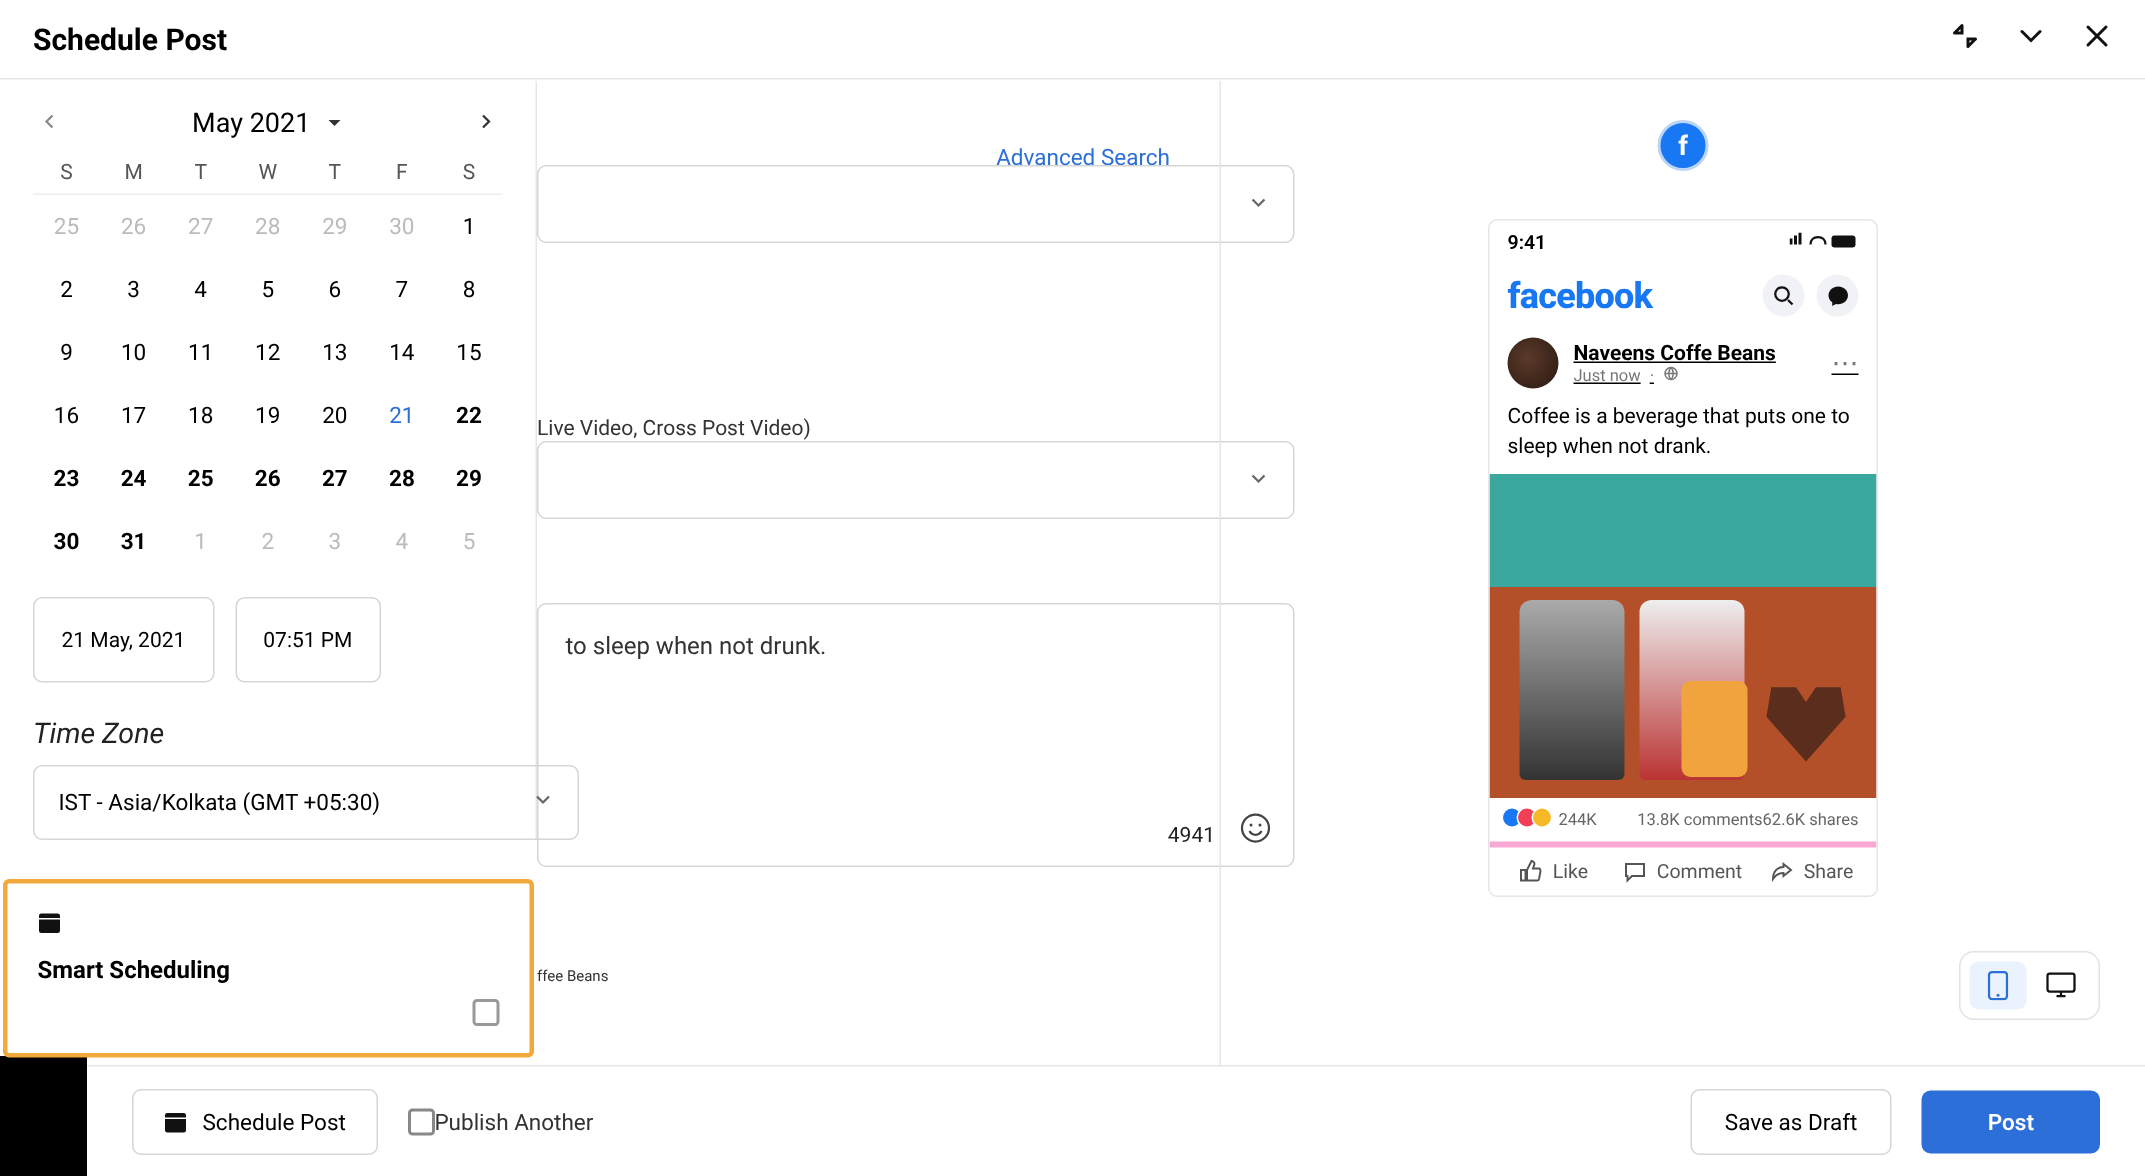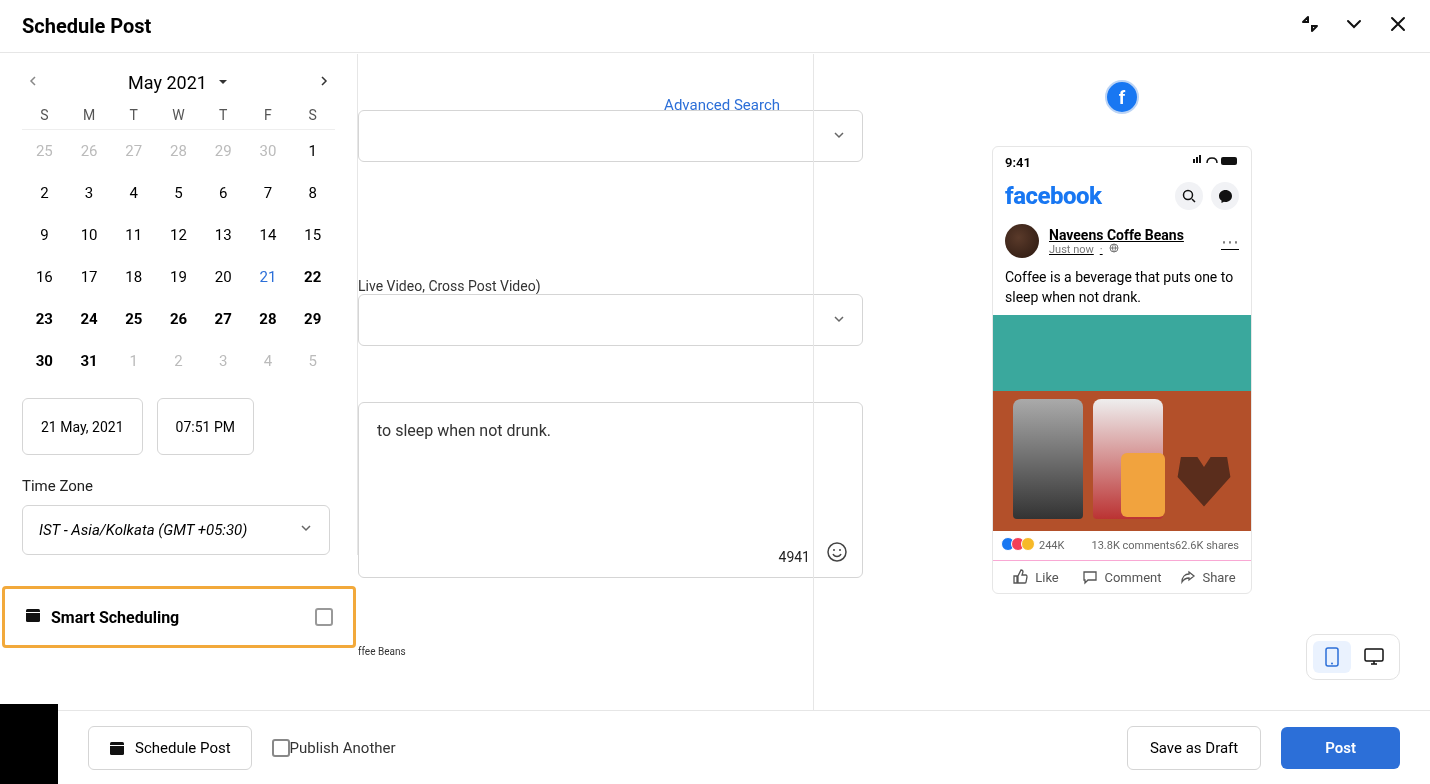--- a/index.html
+++ b/index.html
@@ -37,26 +37,26 @@
 .cal-title-wrap { display: flex; align-items: center; gap: 10px; }
 .cal-title { font-size: 18px; }
 .dow-row { display: grid; grid-template-columns: repeat(7,1fr); text-align: center; font-size: 14px; color: #555; padding: 6px 0; border-bottom: 1px solid #eee; }
 .cal-grid { display: grid; grid-template-columns: repeat(7,1fr); text-align: center; }
 .cal-cell { padding: 12px 0; font-size: 15px; cursor: pointer; }
 .cal-cell.muted { color: #bbb; }
 .cal-cell.today { color: #2c6fd8; }
 .cal-cell.bold { font-weight: 700; }
 .date-time-row { display: flex; gap: 14px; margin-top: 16px; }
 .pill { border: 1px solid #d5d5d5; border-radius: 6px; height: 57px; padding: 0 18px; display: flex; align-items: center; font-size: 14px; }
-.tz-label { margin-top: 22px; font-size: 15px; color: #222; }
-.tz-select { margin-top: 10px; border: 1px solid #d5d5d5; border-radius: 6px; height: 50px; display: flex; align-items: center; padding: 0 16px; font-size: 15px; width: 308px; font-style: italic; }
+.tz-label { margin-top: 22px; font-size: 19px; color: #222; font-style: italic; }
+.tz-select { margin-top: 10px; border: 1px solid #d5d5d5; border-radius: 6px; height: 50px; display: flex; align-items: center; padding: 0 16px; font-size: 15px; width: 364px; }
 
 
 .smart-card { position: absolute; top: 586px; left: 2px; width: 354px; border: 3px solid #f2a93b; border-radius: 4px; background: #fff; padding: 18px 20px; }
-.smart-head { display: flex; align-items: center; gap: 10px; }
+.smart-head { display: flex; gap: 10px; flex-direction: column; }
 .smart-head .title { font-weight: 700; font-size: 16px; }
 .smart-head .chk { margin-left: auto; width: 18px; height: 18px; border: 2px solid #999; border-radius: 3px; }
 .smart-desc { margin-top: 10px; font-size: 15px; color: #222; line-height: 1.4; }
 
 
 .preview { position: absolute; top: 54px; right: 0; width: 617px; bottom: 74px; border-left: 1px solid #e6e6e6; display: flex; flex-direction: column; align-items: center; padding-top: 26px; }
 .fb-badge { width: 34px; height: 34px; border-radius: 50%; background: #1877f2; border: 2px solid #bcd4f5; display: flex; align-items: center; justify-content: center; color: #fff; font-weight: 700; font-size: 18px; }
 .phone { margin-top: 32px; width: 260px; border: 1px solid #e6e6e6; border-radius: 6px; overflow: hidden; }
 .status-bar { display: flex; justify-content: space-between; padding: 8px 12px; font-size: 13px; font-weight: 600; }
 .fb-header { display: flex; align-items: center; justify-content: space-between; padding: 4px 12px; }
@@ -76,21 +76,21 @@
 .extras { position: absolute; right: 10px; bottom: 14px; width: 120px; height: 110px; }
 .cup { position: absolute; left: 0; bottom: 0; width: 44px; height: 64px; background: #f1a33e; border-radius: 6px; }
 .heart { position: absolute; right: 4px; bottom: 4px; width: 66px; height: 66px; background: #5a2d1c; clip-path: polygon(50% 90%, 10% 45%, 15% 15%, 40% 15%, 50% 30%, 60% 15%, 85% 15%, 90% 45%); }
 .reactions { display: flex; align-items: center; padding: 6px 12px; font-size: 11px; color: #666; }
 .react-icons { font-size: 12px; margin-right: 4px; }
 .react-icons span { display:inline-block; width:14px; height:14px; border-radius:50%; margin-left:-4px; border:1px solid #fff; }
 .r-like { background:#1877f2; }
 .r-love { background:#f33e58; }
 .r-haha { background:#f7b928; }
 .react-right { margin-left: auto; display: flex; }
-.action-row { display: flex; border-top: 1px solid #f9a8d4; align-items: flex-end; }
+.action-row { display: flex; border-top: 4px solid #f9a8d4; align-items: flex-end; }
 .action-btn { flex: 1; padding: 8px 0; display: flex; align-items: center; justify-content: center; gap: 6px; font-size: 13px; color: #555; }
 
 .device-toggle { position: absolute; right: 30px; bottom: 104px; display: flex; border: 1px solid #e2e2e2; border-radius: 10px; padding: 6px; gap: 4px; background: #fff; }
 .device-btn { width: 38px; height: 32px; border-radius: 6px; display: flex; align-items: center; justify-content: center; }
 .device-btn.active { background: #eaf2fe; }
 
 
 .footer { position: absolute; left: 58px; right: 0; bottom: 0; height: 74px; border-top: 1px solid #e6e6e6; display: flex; align-items: center; padding: 0 30px; gap: 20px; background: #fff; }
 .sched-btn { border: 1px solid #d5d5d5; background: #fff; border-radius: 6px; padding: 12px 20px; display: flex; align-items: center; gap: 10px; font-size: 15px; cursor: pointer; }
 .pub-another { display: flex; align-items: center; font-size: 15px; color: #333; }

